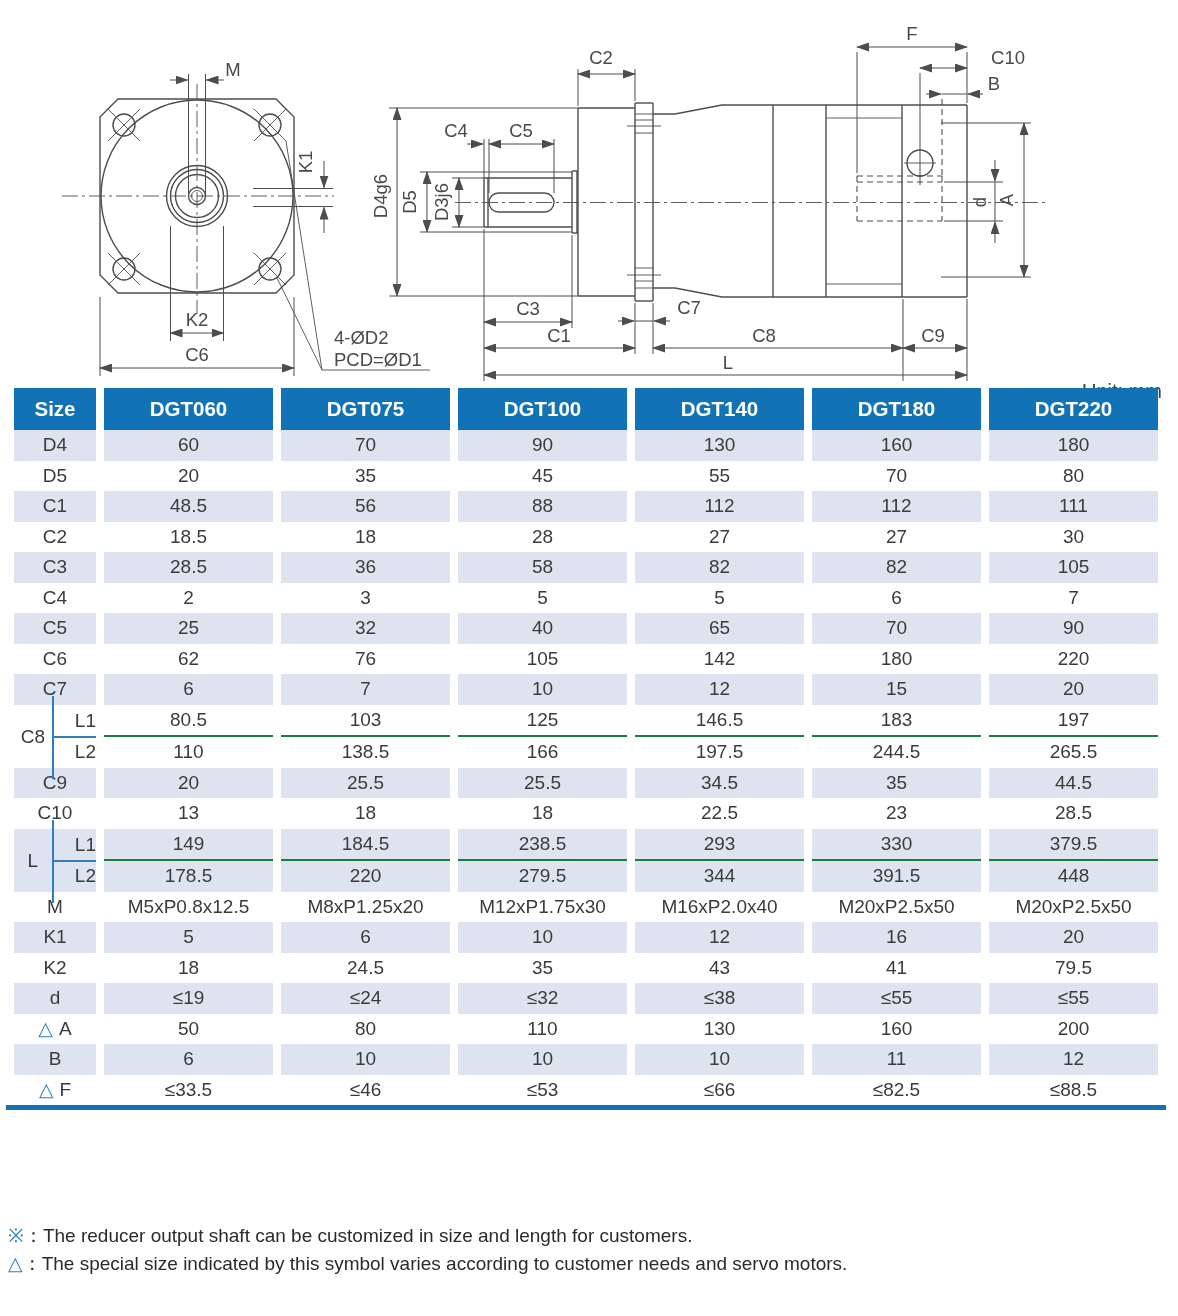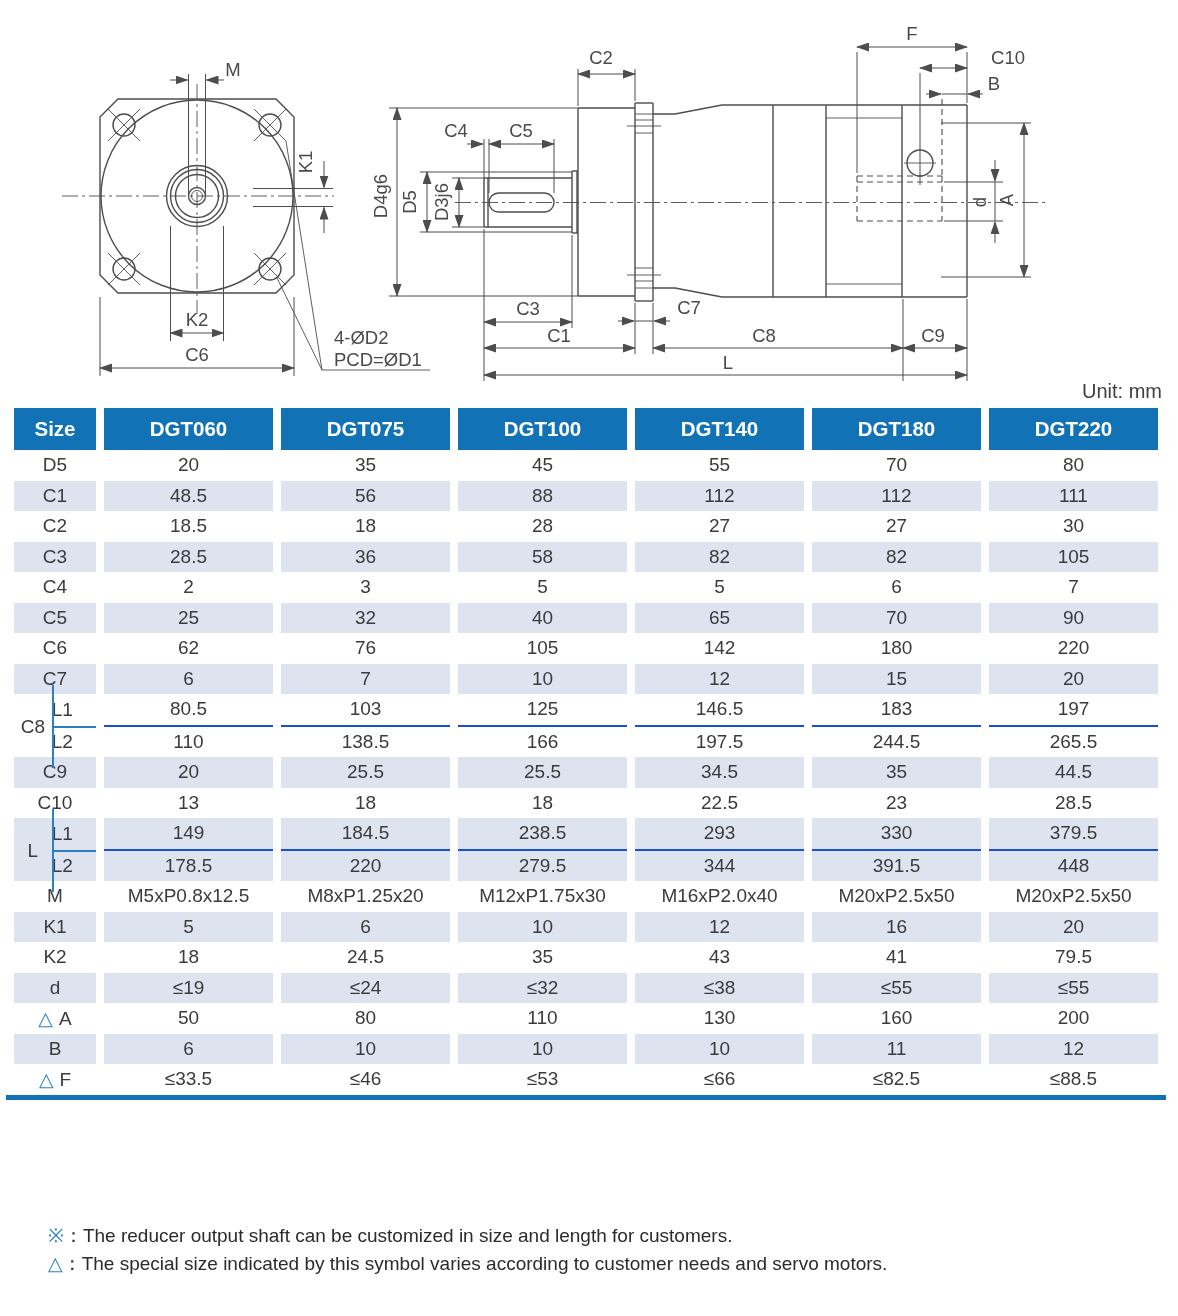--- a/index.html
+++ b/index.html
@@ -10,36 +10,36 @@
   .ln   { stroke:#4d4d4d; stroke-width:1.4; fill:none; }
   .thin { stroke:#4d4d4d; stroke-width:0.9; fill:none; }
   .dim  { stroke:#4d4d4d; stroke-width:1; fill:none; }
   .cl   { stroke:#4d4d4d; stroke-width:0.9; fill:none; stroke-dasharray:16 4 3 4; }
   .hid  { stroke:#4d4d4d; stroke-width:1.1; fill:none; stroke-dasharray:6 4; }
   #drawing text { font-family:"Liberation Sans", sans-serif; font-size:18.5px; fill:#4a4a4a; }
 
   #unit-label { position:absolute; top:380px; right:16px; font-size:20px; color:#404040; }
 
   
-  #tablewrap { position:absolute; left:6px; top:408px; width:1160px; }
+  #tablewrap { position:absolute; left:6px; top:388px; width:1160px; }
   table { border-collapse:separate; border-spacing:8px 0; table-layout:fixed; width:1160px; }
   th { background:#1272b6; color:#fff; font-size:20.5px; font-weight:bold; height:42px; padding:0; text-align:center; }
   td { height:30.5px; padding:0; text-align:center; font-size:19px; color:#3b3b3b; vertical-align:middle; }
   tr.shaded td { background:#dde4ef; }
-  td.subdiv { border-bottom:2px solid #1d4ed8; }
+  td.subdiv { border-bottom:2px solid #15803d; }
   td.glabel { position:relative; }
   .gmain  { position:absolute; left:0; top:0; width:46%; height:200%; display:flex; align-items:center; justify-content:center; z-index:2; }
   .gvline { position:absolute; left:46%; top:-9px; height:calc(200% + 18px); width:0; border-left:2px solid #2e7fc1; z-index:2; }
   .gdiv   { position:absolute; left:46%; right:0; bottom:-1px; height:2px; background:#2e7fc1; z-index:2; }
-  .gsub   { display:block; margin-left:46%; width:54%; text-align:left; }
+  .gsub   { display:block; margin-left:46%; width:54%; text-align:right; }
   .sym { color:#2e83c6; margin-right:6px; }
   #table-bottom-bar { height:5px; background:#1272b6; width:1160px; }
 
   
-  #notes { position:absolute; left:8px; top:1222px; font-size:19px; color:#2b2b2b; line-height:27.5px;margin-left:40px; }
+  #notes { position:absolute; left:8px; top:1222px; font-size:19px; color:#2b2b2b; line-height:27.5px; }
   #notes .nsym  { color:#2e83c6; }
 </style>
 </head>
 <body>
 
 <svg id="drawing" width="1178" height="398" viewBox="0 0 1178 398">
   <defs>
     <marker id="ae" markerUnits="userSpaceOnUse" markerWidth="13" markerHeight="9" refX="12" refY="4.5" orient="auto">
         <path d="M0,0 L13,4.5 L0,9 z" fill="#4d4d4d"></path>
       </marker>
@@ -253,20 +253,29 @@
           <th>Size</th>
           <th>DGT060</th>
           <th>DGT075</th>
           <th>DGT100</th>
           <th>DGT140</th>
           <th>DGT180</th>
           <th>DGT220</th>
         </tr>
       </thead>
     <tbody id="tbody">
+        <tr class="shaded">
+          <td>D4</td>
+          <td>60</td>
+          <td>70</td>
+          <td>90</td>
+          <td>130</td>
+          <td>160</td>
+          <td>180</td>
+        </tr>
         <tr>
           <td>D5</td>
           <td>20</td>
           <td>35</td>
           <td>45</td>
           <td>55</td>
           <td>70</td>
           <td>80</td>
         </tr>
         <tr class="shaded">

